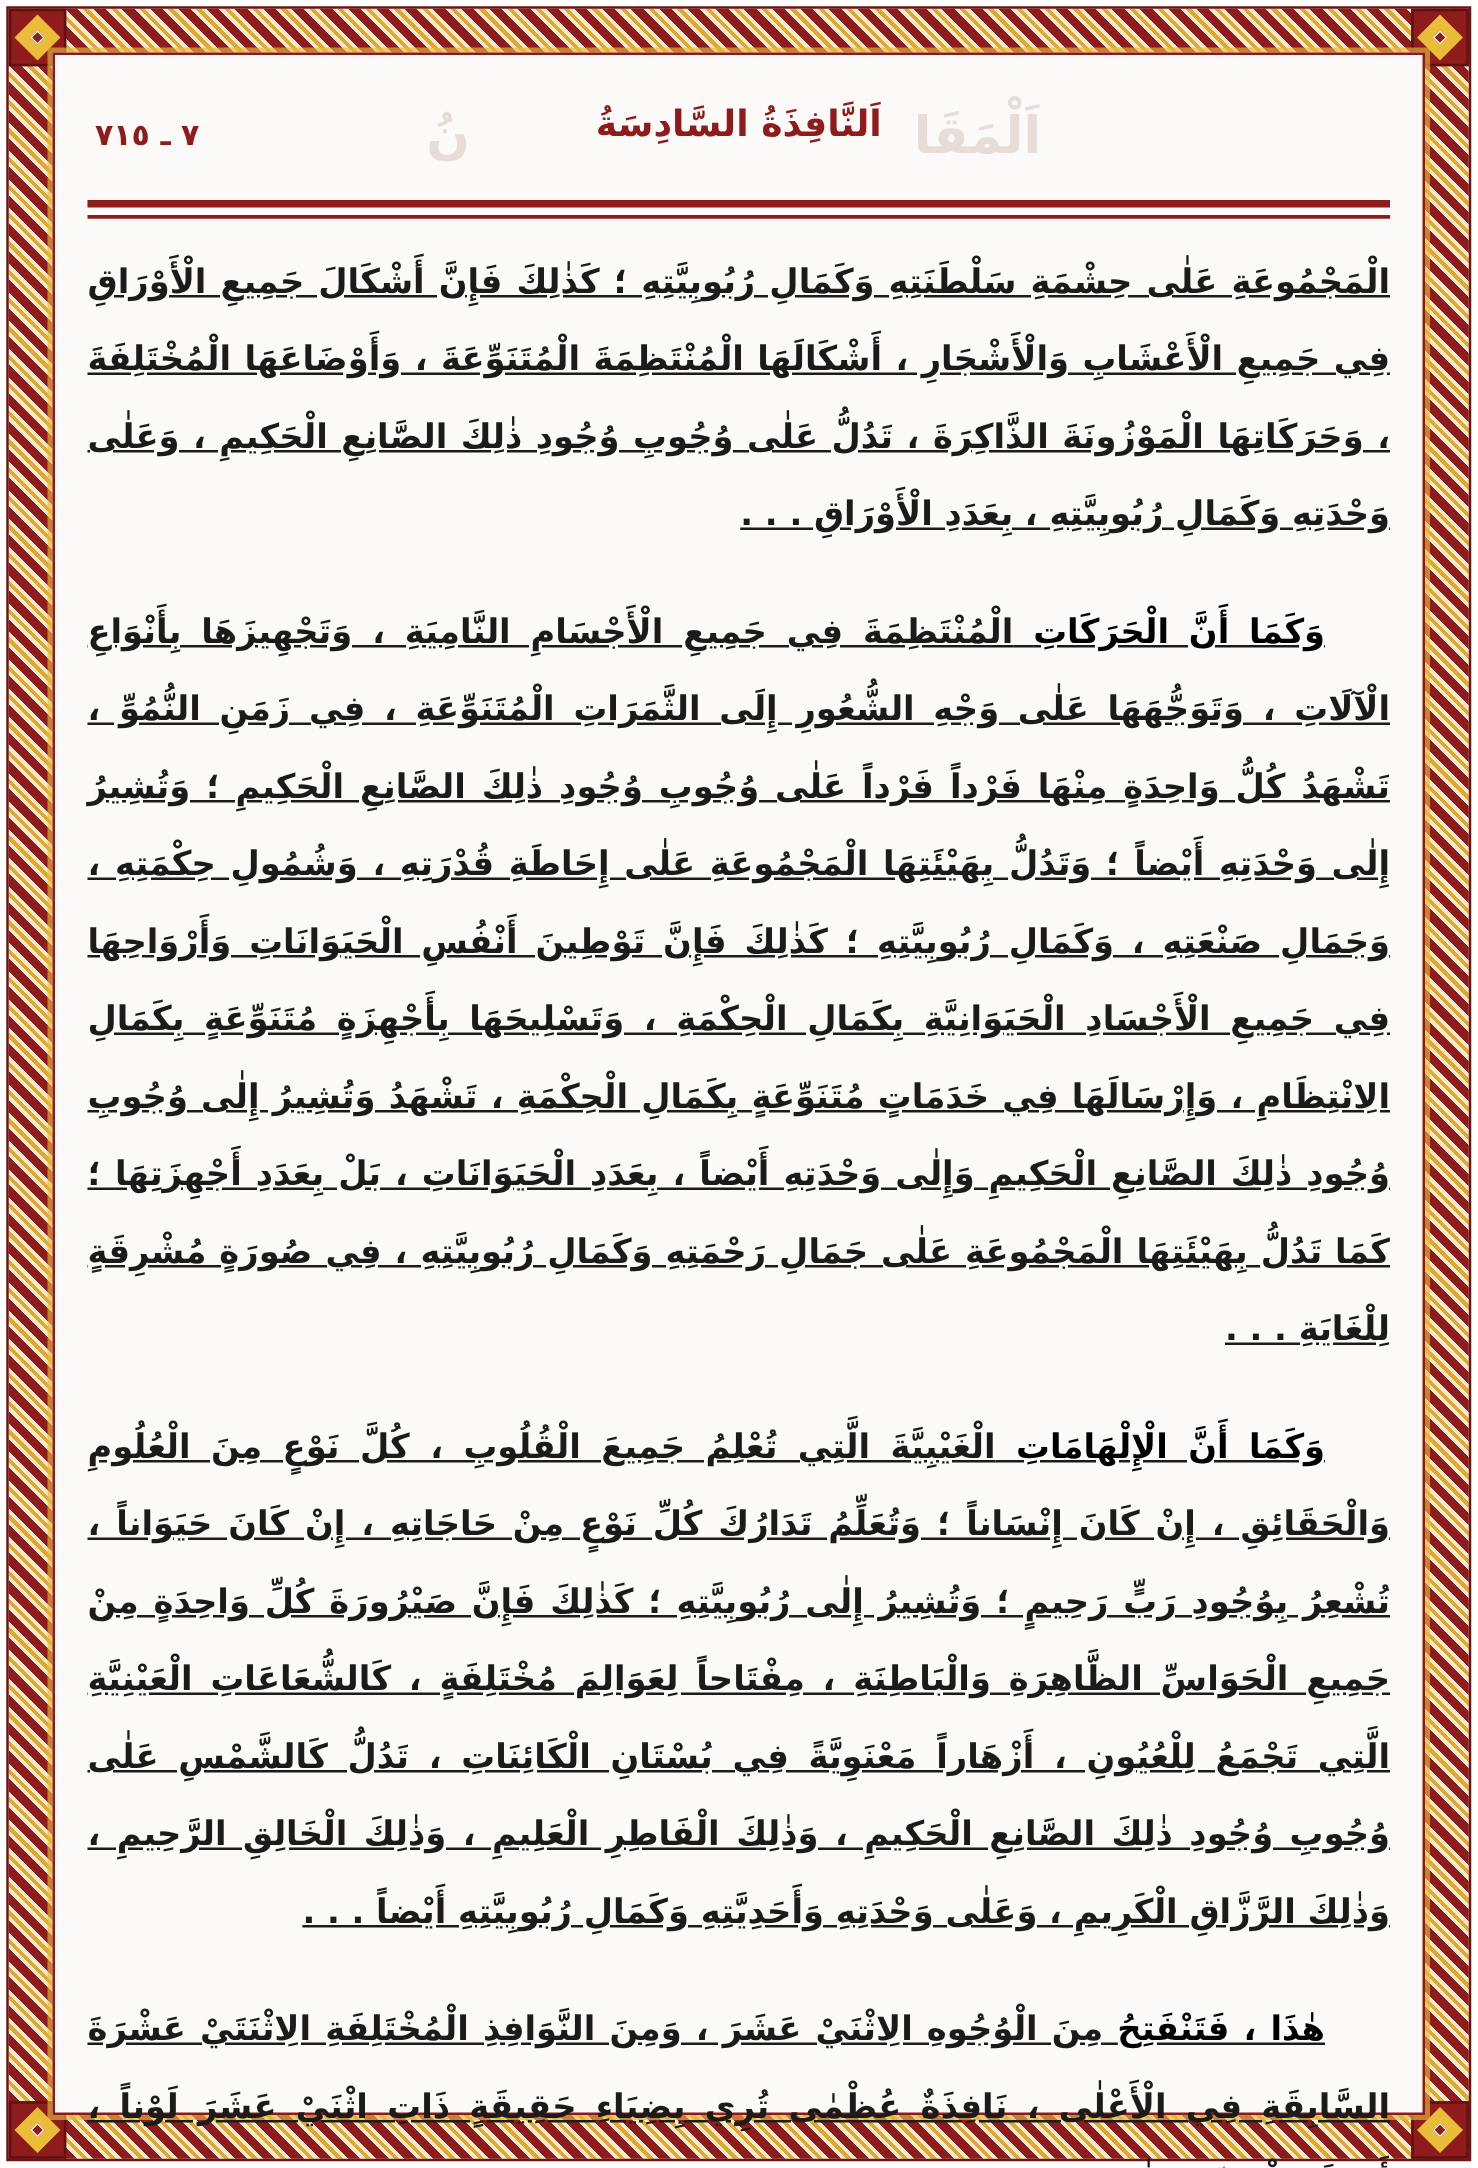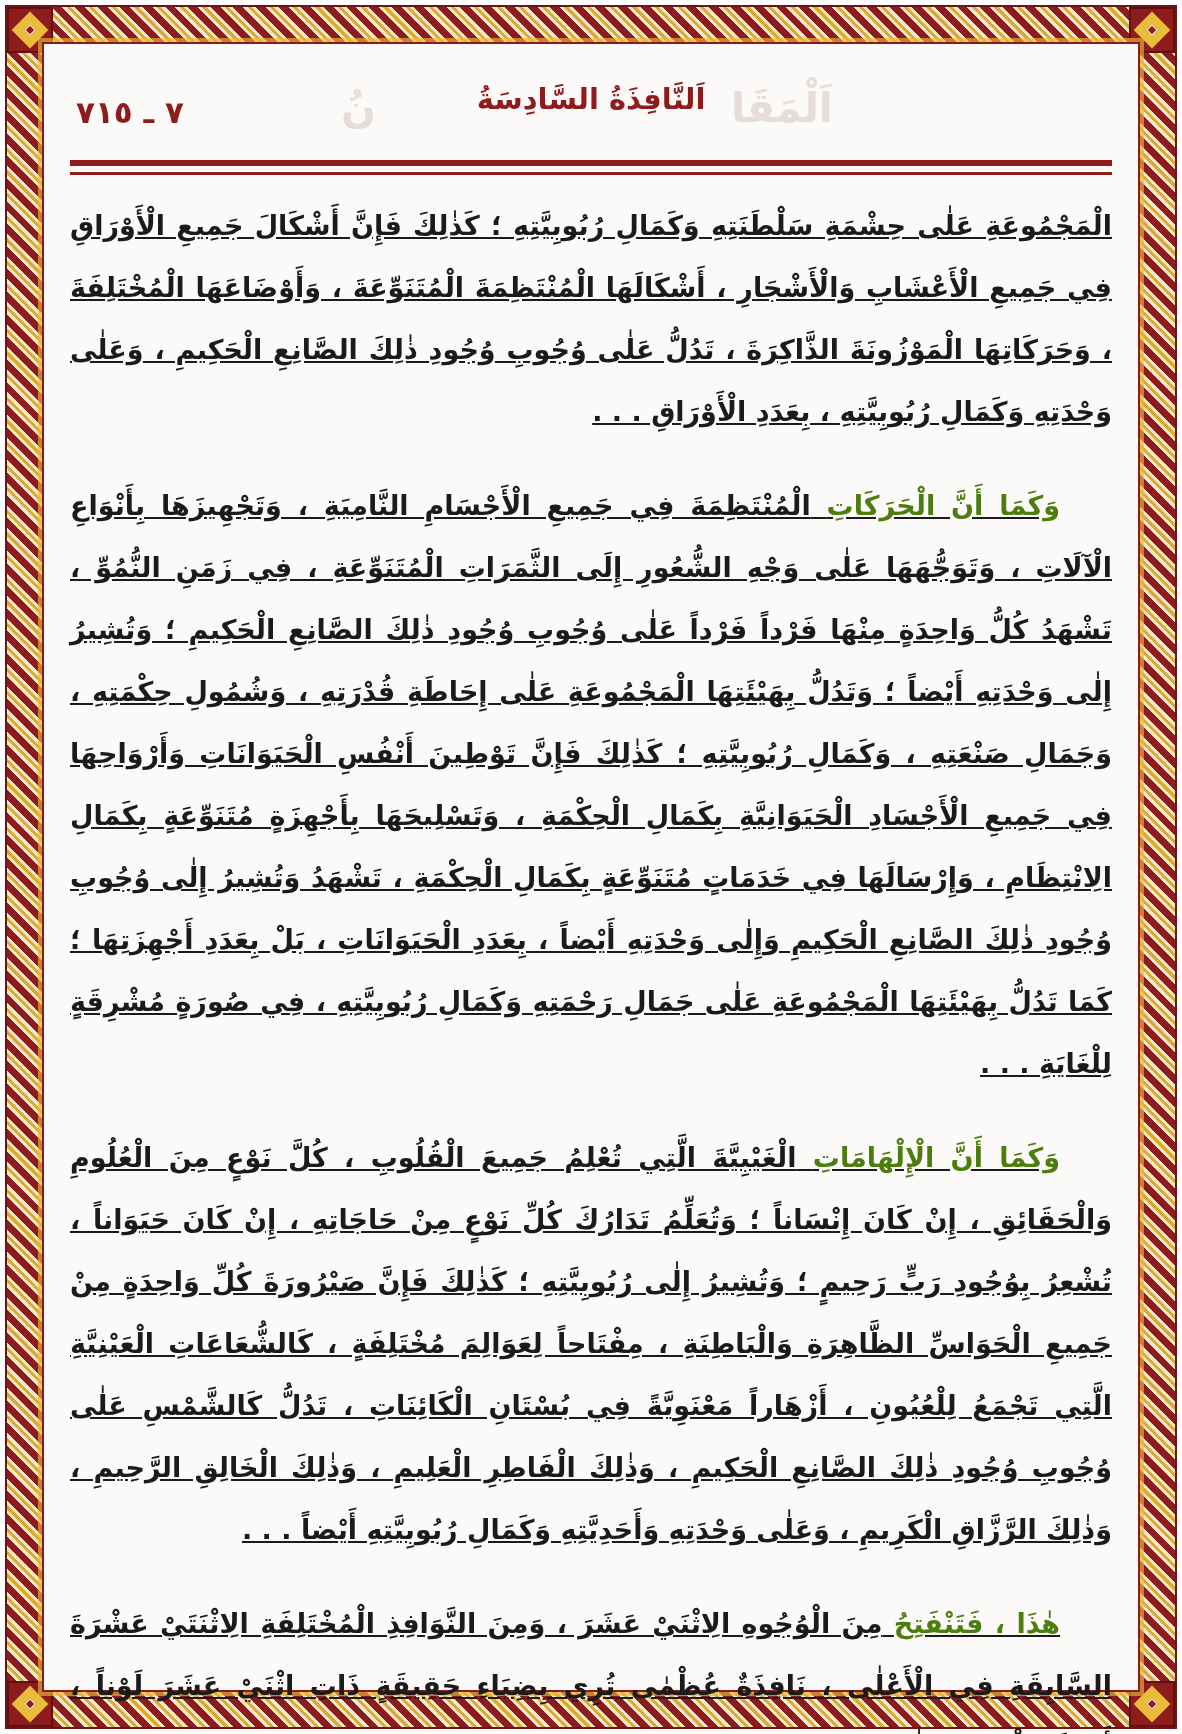--- a/index.html
+++ b/index.html
@@ -48,21 +48,21 @@
     box-shadow: 0 0 0 4px rgba(232,185,58,0.65);
     box-sizing: border-box;
     padding: 28px 26px 0 26px;
     direction: rtl;
   }
 
   
   .header { position: relative; height: 78px; }
   .page-label {
     position: absolute; left: 6px; top: 22px;
-    font-size: 31px; font-weight: bold; color: #8e1c1c;
+    font-size: 24px; font-weight: bold; color: #8e1c1c;
     letter-spacing: 2px;
   }
   .title {
     position: absolute; left: 0; right: 0; top: 10px;
     text-align: center;
     font-size: 29px; font-weight: bold; color: #8e1c1c;
     z-index: 2;
   }
   .wm {
     position: absolute; top: 12px;
@@ -80,21 +80,21 @@
 
   
   .body-text {
     margin-top: 20px;
     font-size: 27px; line-height: 62px; font-weight: 700;
     color: #1b1b1b;
     text-align: justify;
   }
   .body-text p { margin: 0 0 32px 0; text-decoration: underline; }
   .body-text p.indented { text-indent: 52px; }
-  .lead { color: #4d7c0f; }
+  .lead { color: #000000; }
   .lead:not(:empty)::after { content: " "; }
 </style>
 </head>
 <body>
 
 <div class="frame">
   <div class="corner tl"></div>
   <div class="corner tr"></div>
   <div class="corner bl"></div>
   <div class="corner br"></div>

